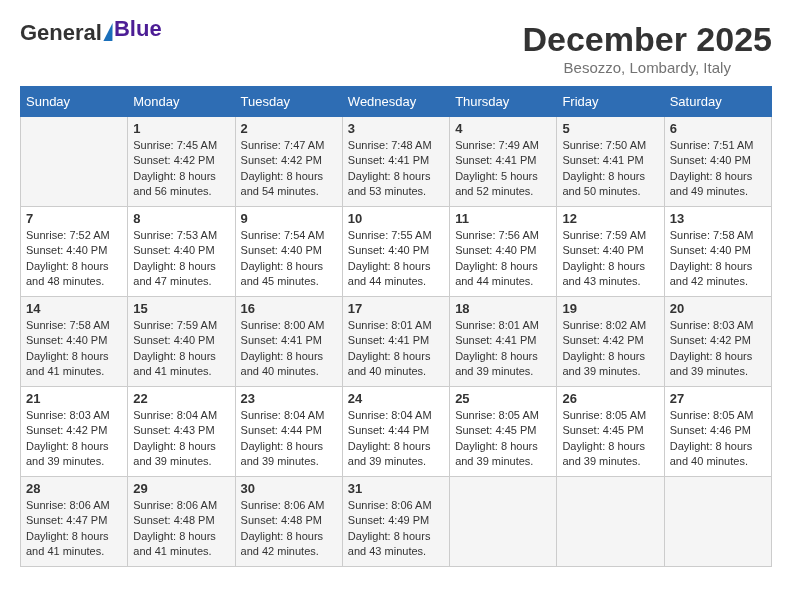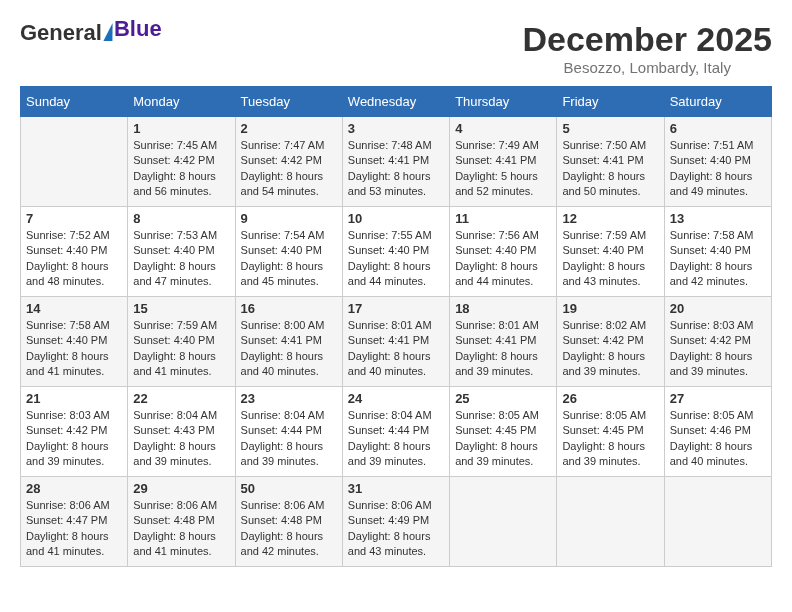--- a/index.html
+++ b/index.html
@@ -338,21 +338,21 @@
         </td>
         <td>
           <div class="day-number">29</div>
           <div class="day-info">
             <div>Sunrise: 8:06 AM</div>
             <div>Sunset: 4:48 PM</div>
             <div>Daylight: 8 hours and 41 minutes.</div>
           </div>
         </td>
         <td>
-          <div class="day-number">50</div>
+          <div class="day-number">30</div>
           <div class="day-info">
             <div>Sunrise: 8:06 AM</div>
             <div>Sunset: 4:48 PM</div>
             <div>Daylight: 8 hours and 42 minutes.</div>
           </div>
         </td>
         <td>
           <div class="day-number">31</div>
           <div class="day-info">
             <div>Sunrise: 8:06 AM</div>

